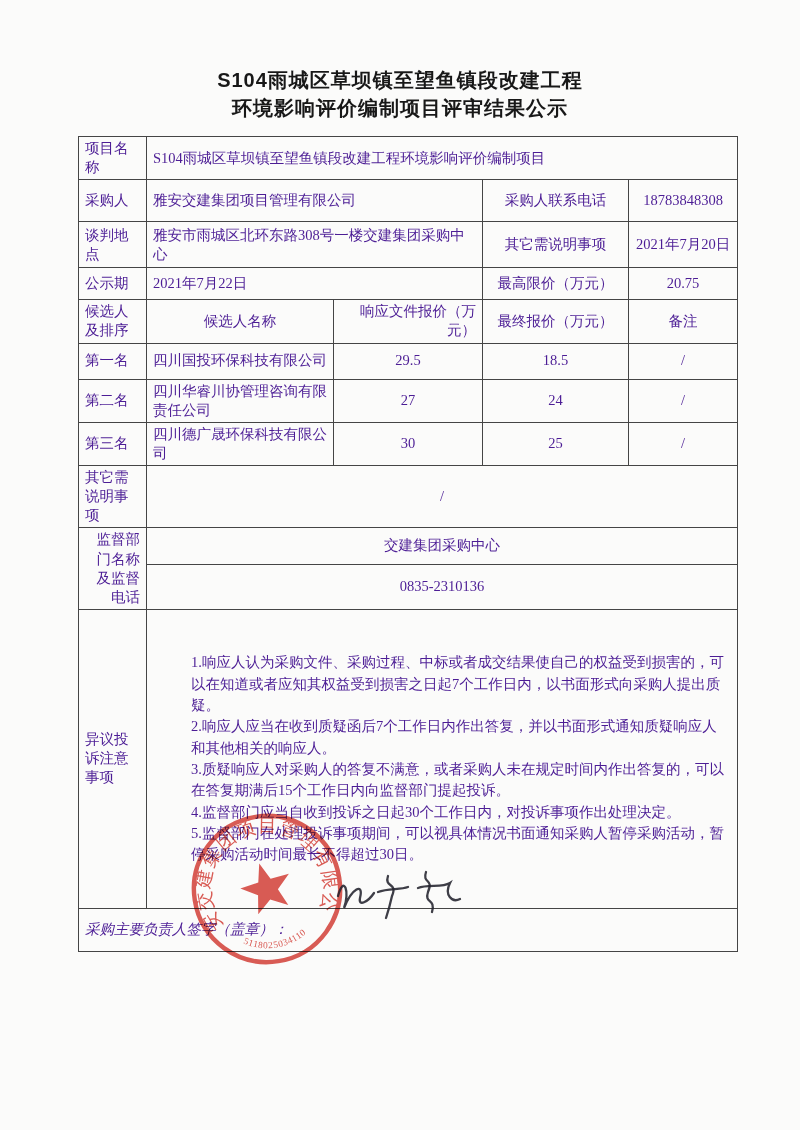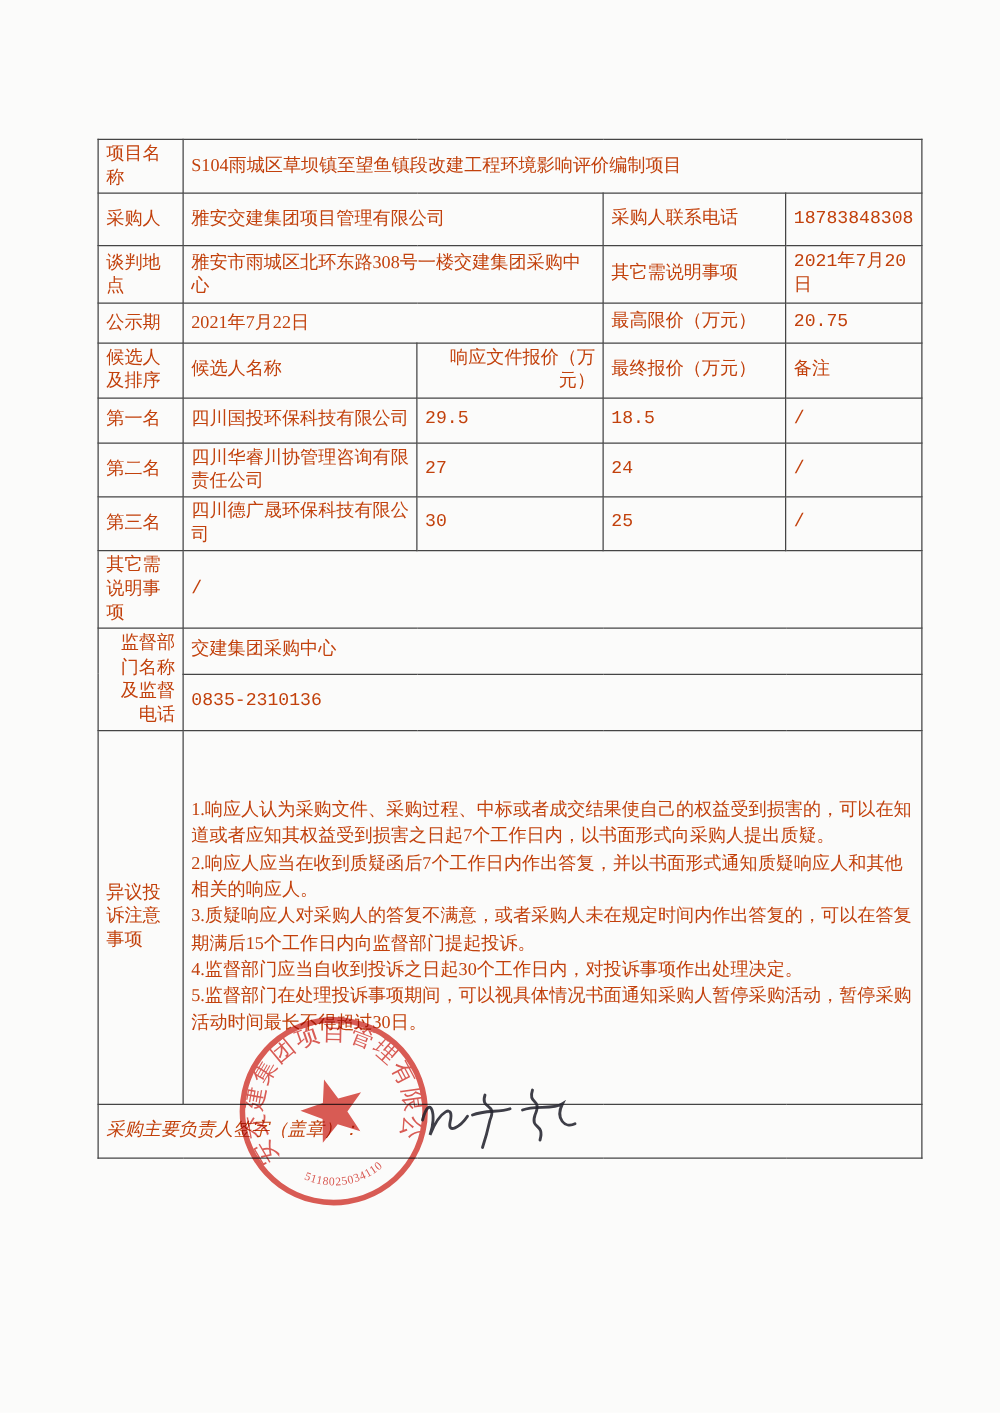--- a/index.html
+++ b/index.html
@@ -13,39 +13,39 @@
   }
   .page{position:absolute;inset:0;}
   .doc-title{
     position:absolute;top:66px;left:0;width:100%;
     text-align:center;
     font-family:"Liberation Sans","DejaVu Sans",sans-serif;
     font-weight:600;font-size:20px;line-height:28px;
     color:#181818;letter-spacing:1px;
   }
   table.main{
-    position:absolute;left:78px;top:111px;
+    position:absolute;left:78px;top:136px;
     width:659px;border-collapse:collapse;table-layout:fixed;
-    font-size:14.5px;color:#c2410c;
+    font-size:14.5px;color:#4c1d95;
   }
   table.main td{
     border:1px solid #454545;
     padding:2px 6px;
     vertical-align:middle;
     box-sizing:border-box;
     word-break:break-all;
     line-height:1.32;
     background:transparent;
   }
   td.lab{padding:2px 4px;}
-  td.c{text-align:left;font-family:Liberation Mono, monospace;}
+  td.c{text-align:center;}
   td.hdr{text-align:right;padding:2px 12px;}
   td.labc{text-align:right;padding:2px 4px;}
   .obj-cell{vertical-align:middle;}
-  .obj-wrap{line-height:1.47;}
+  .obj-wrap{line-height:1.47;margin-left:38px;}
   .sig-cell{padding-left:7px;font-style:italic;}
   .stamp{
     position:absolute;left:188px;top:810px;width:158px;height:158px;
     transform:rotate(-9deg);
     z-index:5;opacity:0.9;mix-blend-mode:multiply;
     pointer-events:none;
   }
   .stamp text{fill:#d94a43;font-family:"Liberation Serif","DejaVu Serif",serif;}
   .stamp .ring{stroke:#d94a43;fill:none;}
   .stamp .star{fill:#d94a43;}
@@ -53,20 +53,24 @@
     position:absolute;left:330px;top:862px;width:150px;height:64px;
     z-index:6;pointer-events:none;
   }
   .sig path{stroke:#23232e;stroke-width:2.3;fill:none;stroke-linecap:round;opacity:.88;}
 </style>
 </head>
 <body>
 
 <div class="page">
 
+  <div class="doc-title">
+    <div>S104雨城区草坝镇至望鱼镇段改建工程</div>
+    <div>环境影响评价编制项目评审结果公示</div>
+  </div>
 
   <table class="main">
     <colgroup>
       <col style="width:68px">
         <col style="width:187px">
         <col style="width:149px">
       <col style="width:146px">
         <col style="width:109px">
     </colgroup>
 

